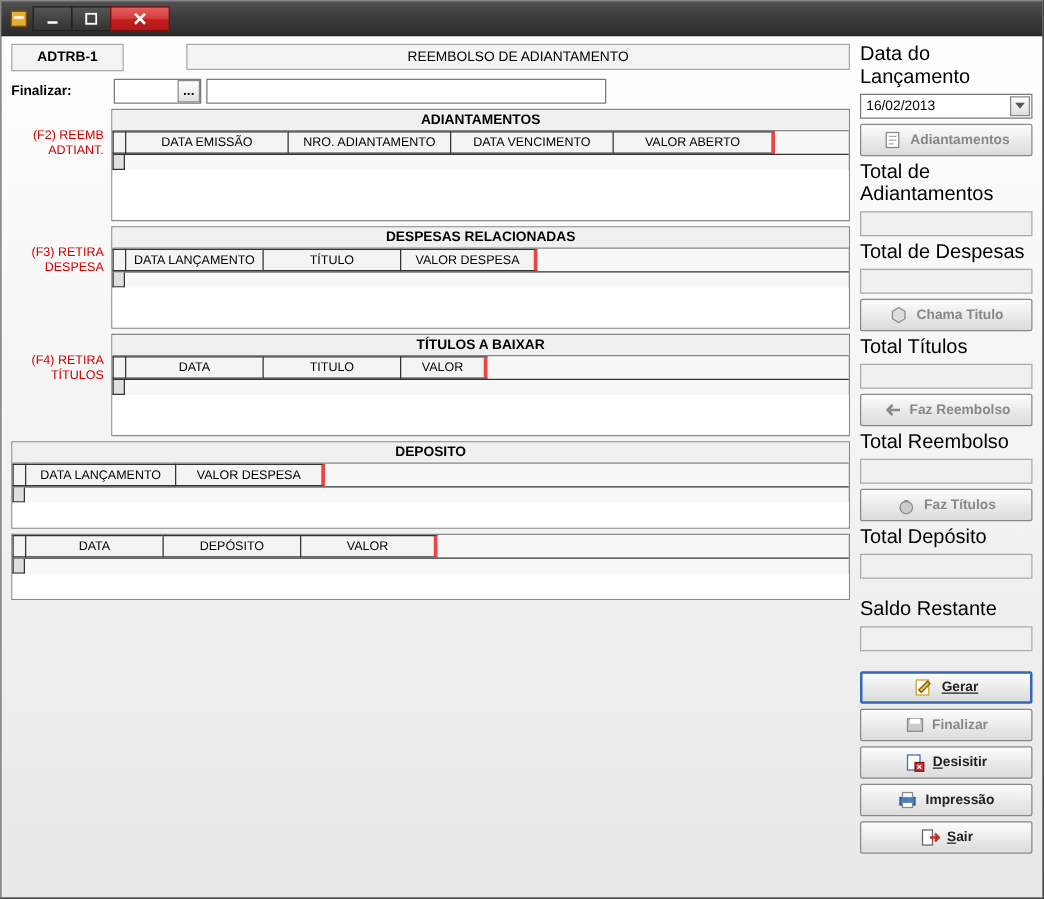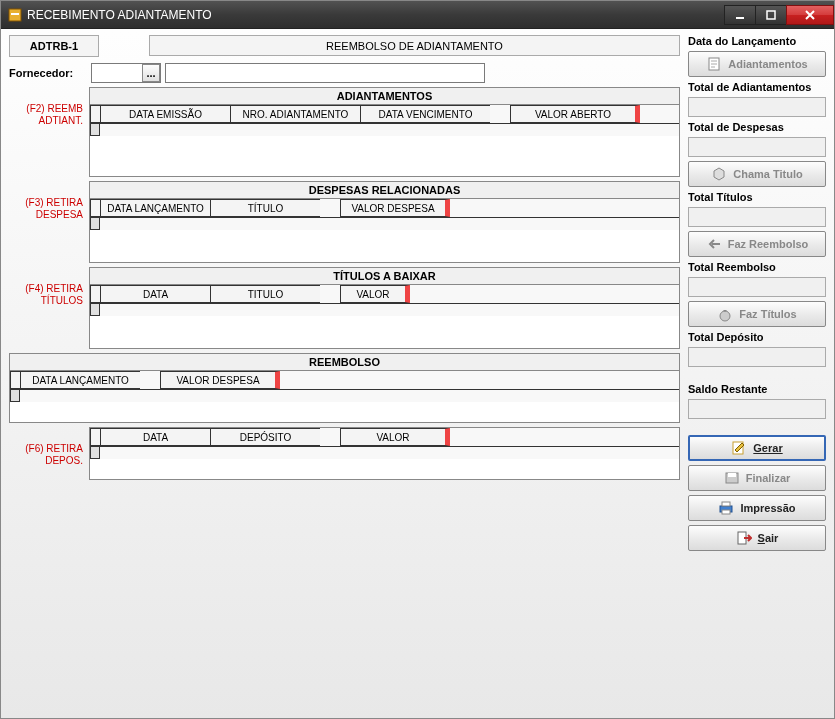--- a/index.html
+++ b/index.html
@@ -84,29 +84,29 @@
       padding: 2px 0; border-bottom: 1px solid #888;
       background: #f0f0f0;
     }
     .grid-header { display: flex; border-bottom: 1px solid #333; }
     .grid-hcell {
       border: 1px solid #333; border-right: none;
       padding: 2px 4px; text-align: center; font-size: 10px;
       background: #f4f4f4; height: 18px;
       display: flex; align-items: center; justify-content: center;
     }
-    .grid-hcell:last-child { border-right: 5px solid #ef4444; margin-left: 20px; }
+    .grid-hcell:last-child { border-right: 3px solid #ef4444; }
     .grid-selector {
       width: 10px; height: 12px;
       background: #e0e0e0; border: 1px solid #333; border-top: none;
       margin-left: 0;
     }
     .grid-body { min-height: 32px; background: #fff; }
     
-    .side-label { font-weight: bold; font-size: 11px; }
+    .side-label { font-weight: normal; font-size: 16px; }
     .date-select {
       height: 20px; border: 1px solid #7a7a7a; background: #fff;
       display: flex; align-items: center; padding: 0 2px 0 4px;
       position: relative;
     }
     .date-select-btn {
       width: 16px; height: 16px; background: linear-gradient(to bottom,#fefefe,#ddd);
       border: 1px solid #888; position: absolute; right: 1px; top: 1px;
       display: flex; align-items: center; justify-content: center; cursor: pointer;
     }
@@ -132,21 +132,20 @@
 
 <div class="window">
 
   <div class="titlebar">
     <span class="titlebar-icon">
       <svg width="16" height="16">
           <rect x="2" y="2" width="12" height="12" fill="#e8b030" stroke="#805000"></rect>
           <rect x="4" y="6" width="8" height="2" fill="#fff"></rect>
         </svg>
     </span>
-    <span class="titlebar-title">RECEBIMENTO ADIANTAMENTO</span>
     <div class="titlebar-buttons">
       <div class="titlebar-btn">
         <svg width="10" height="10">
             <rect x="1" y="7" width="8" height="2" fill="#fff"></rect>
           </svg>
       </div>
       <div class="titlebar-btn">
         <svg width="10" height="10">
             <rect x="1" y="1" width="8" height="8" fill="none" stroke="#fff" stroke-width="1.5"></rect>
           </svg>
@@ -161,21 +160,21 @@
 
   <div class="content">
 
     <div class="main">
       <div class="header-row">
         <div class="code-box">ADTRB-1</div>
         <div class="title-box">REEMBOLSO DE ADIANTAMENTO</div>
       </div>
 
       <div class="fornecedor-row">
-        <span class="fornecedor-label">Fornecedor:</span>
+        <span class="fornecedor-label">Finalizar:</span>
         <div class="fornecedor-code">
           <div class="fornecedor-btn">...</div>
         </div>
         <div class="fornecedor-name"></div>
       </div>
 
       <div class="section">
         <div class="section-label">
           <div>(F2) REEMB</div>
           <div>ADTIANT.</div>
@@ -225,51 +224,55 @@
             <div class="grid-hcell" style="width:110px">TITULO</div>
             <div class="grid-hcell" style="width:70px">VALOR</div>
           </div>
           <div class="grid-selector"></div>
           <div class="grid-body"></div>
         </div>
       </div>
 
       <div class="section">
         <div class="section-body">
-          <div class="section-title">REEMBOLSO</div>
+          <div class="section-title">DEPOSITO</div>
           <div class="grid-header">
             <div class="grid-hcell w10"></div>
             <div class="grid-hcell" style="width:120px">DATA LANÇAMENTO</div>
             <div class="grid-hcell" style="width:120px">VALOR DESPESA</div>
           </div>
           <div class="grid-selector"></div>
           <div class="grid-body" style="min-height:20px"></div>
         </div>
       </div>
 
       <div class="section">
-        <div class="section-label">
-          <div>(F6) RETIRA</div>
-          <div>DEPOS.</div>
-        </div>
         <div class="section-body">
           <div class="grid-header">
             <div class="grid-hcell w10"></div>
             <div class="grid-hcell" style="width:110px">DATA</div>
             <div class="grid-hcell" style="width:110px">DEPÓSITO</div>
             <div class="grid-hcell" style="width:110px">VALOR</div>
           </div>
           <div class="grid-selector"></div>
           <div class="grid-body" style="min-height:20px"></div>
         </div>
       </div>
     </div>
 
     <div class="side">
       <div class="side-label">Data do Lançamento</div>
+      <div class="date-select">
+        <span>16/02/2013</span>
+        <div class="date-select-btn">
+          <svg width="8" height="6">
+              <path d="M0 0 L8 0 L4 5 Z" fill="#555"></path>
+            </svg>
+        </div>
+      </div>
 
       <div class="side-btn">
         <svg width="16" height="16">
             <rect x="3" y="2" width="10" height="12" fill="#fff" stroke="#888"></rect>
             <path d="M5 5h6M5 8h6M5 11h4" stroke="#aaa"></path>
           </svg>
         <span>Adiantamentos</span>
       </div>
       <div class="side-label">Total de Adiantamentos</div>
       <div class="readonly-box"></div>
@@ -316,20 +319,28 @@
             <path d="M6 12 L13 5 L11 3 L4 10 Z" fill="#e8c040" stroke="#806000"></path>
           </svg>
         <span style="text-decoration:underline">Gerar</span>
       </div>
       <div class="side-btn">
         <svg width="16" height="16">
             <rect x="2" y="3" width="12" height="10" fill="#ccc" stroke="#888"></rect>
             <rect x="4" y="3" width="8" height="4" fill="#fff"></rect>
           </svg>
         <span>Finalizar</span>
+      </div>
+      <div class="side-btn enabled">
+        <svg width="16" height="16">
+            <rect x="2" y="2" width="10" height="12" fill="#fff" stroke="#4468c0"></rect>
+            <rect x="8" y="8" width="7" height="7" fill="#d03030" stroke="#801010"></rect>
+            <path d="M10 10 L13 13 M13 10 L10 13" stroke="#fff"></path>
+          </svg>
+        <span><u>D</u>esisitir</span>
       </div>
       <div class="side-btn enabled">
         <svg width="16" height="16">
             <rect x="2" y="6" width="12" height="6" fill="#4080d0" stroke="#205090"></rect>
             <rect x="4" y="2" width="8" height="4" fill="#fff" stroke="#888"></rect>
             <rect x="4" y="10" width="8" height="4" fill="#fff" stroke="#888"></rect>
           </svg>
         <span>Impressão</span>
       </div>
       <div class="side-btn enabled">

